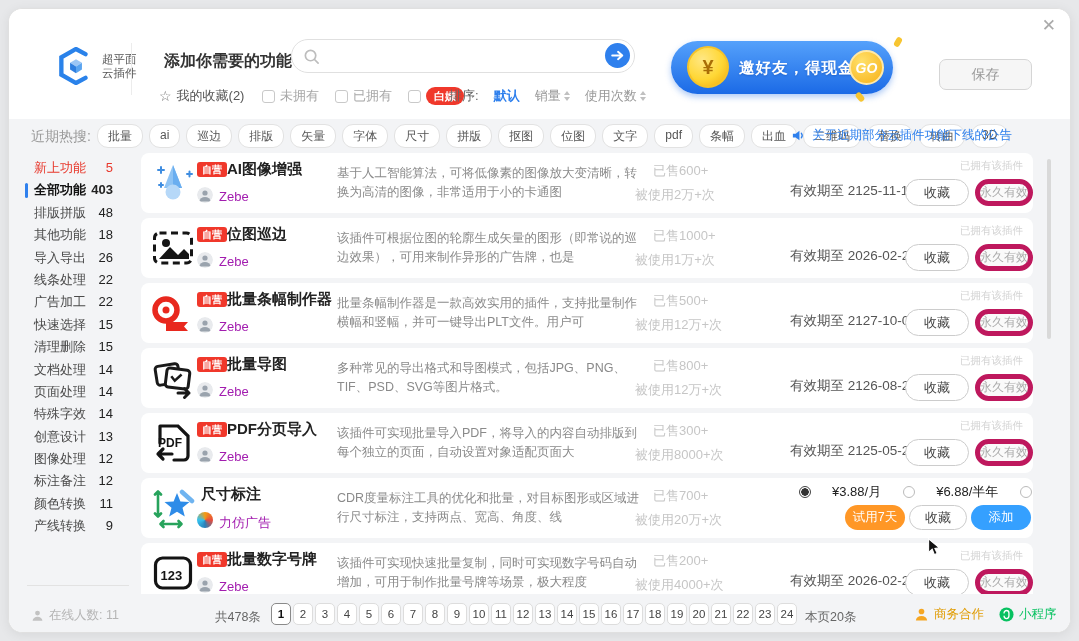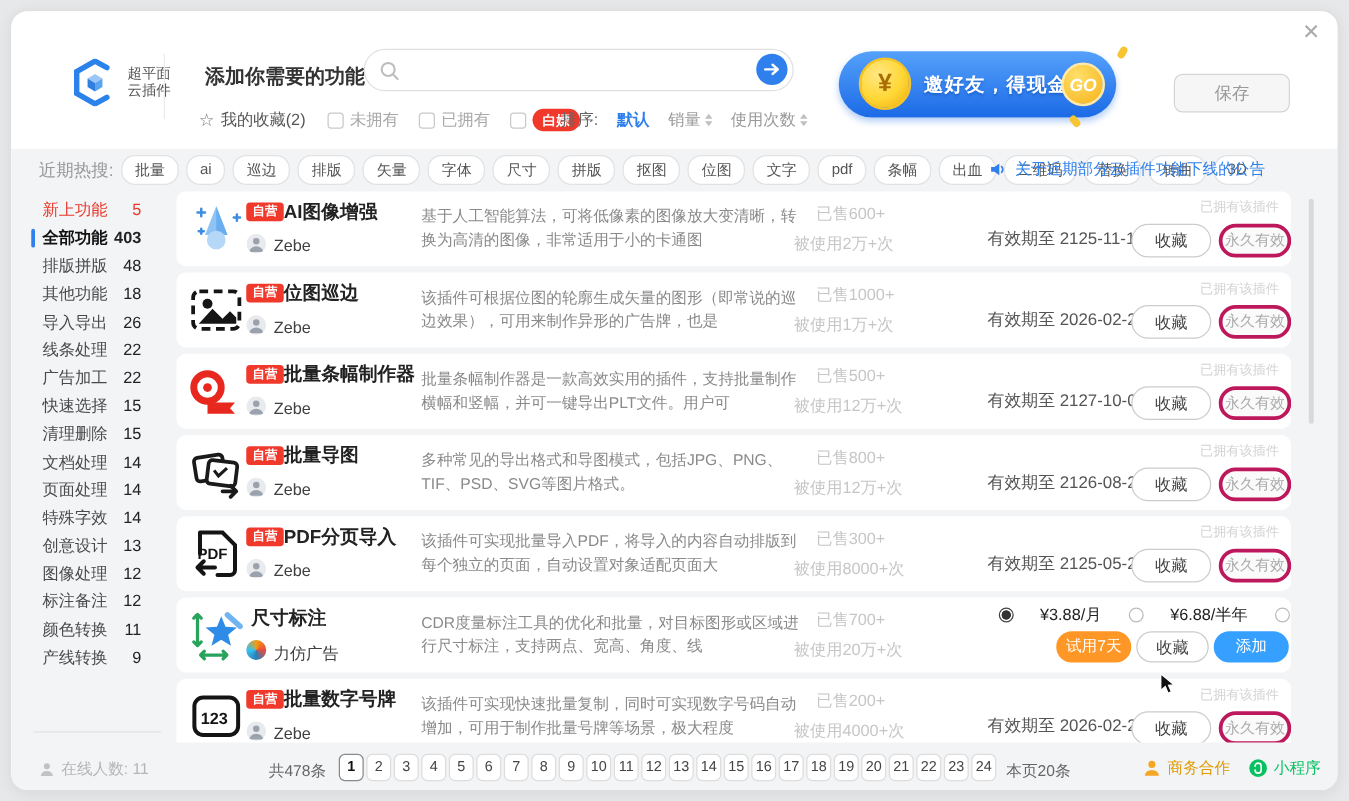--- a/index.html
+++ b/index.html
@@ -79,31 +79,31 @@
   .card{position:relative;width:892px;height:60px;background:#fff;border-radius:8px;margin-bottom:5px}
   .p-icon{position:absolute;left:10px;top:8px;width:44px;height:44px}
   .p-icon svg{width:100%;height:100%}
   .p-badge{position:absolute;left:56px;top:9px;background:var(--badge_red);color:#fff;font-size:10px;
     font-weight:700;padding:1.5px 5px;border-radius:3px;line-height:1.2}
   .p-title{position:absolute;left:86px;top:7px;font-size:15px;font-weight:700;color:#222;white-space:nowrap}
   .card.noBadge .p-title{left:60px}
   .p-avatar{position:absolute;left:56px;top:34px;width:16px;height:16px;border-radius:50%;overflow:hidden}
   .p-avatar svg{width:100%;height:100%}
   .p-avatar.color{background:conic-gradient(#f39c12,#e74c3c,#2980b9,#35c3f0,#f39c12)}
-  .p-author{position:absolute;left:78px;top:36px;font-size:13px;color:#404040}
+  .p-author{position:absolute;left:78px;top:36px;font-size:13px;color:#a21caf}
   .p-desc{position:absolute;left:196px;top:11px;width:308px;font-size:12.5px;line-height:19px;color:#8a8a8a;
     height:38px;overflow:hidden}
   .p-sold{position:absolute;left:512px;top:9px;font-size:13px;color:#c6c6c6}
   .p-used{position:absolute;left:494px;top:33px;font-size:13px;color:#c6c6c6}
   .p-owned-note{position:absolute;right:10px;top:6px;font-size:10.5px;color:#d3d3d3}
   .p-validity{position:absolute;left:649px;top:29px;font-size:13.5px;color:#555;white-space:nowrap}
   .p-fav{position:absolute;left:764px;top:26px;width:64px;height:27px;border-radius:14px;background:#fff;
     border:1px solid #ccc;color:#444;font-size:13px;cursor:pointer;font-family:inherit}
   .p-perm{position:absolute;left:834px;top:26px;width:58px;height:27px;border-radius:14px;background:#fafafa;
-    border:3px solid #be185d;color:#aaa;font-size:12px;cursor:pointer;padding:0;font-family:inherit}
+    border:5px solid #be185d;color:#aaa;font-size:12px;cursor:pointer;padding:0;font-family:inherit}
   .p-trial{position:absolute;left:704px;top:27px;width:60px;height:25px;border-radius:13px;border:none;
     background:var(--trial_orange);color:#fff;font-size:12.5px;cursor:pointer;font-family:inherit}
   .p-add{position:absolute;left:830px;top:27px;width:60px;height:25px;border-radius:13px;border:none;
     background:var(--add_blue);color:#fff;font-size:12.5px;cursor:pointer;font-family:Liberation Sans, sans-serif}
   .card .p-fav.withPrices{left:768px;top:27px;width:58px;height:25px}
   .p-prices{position:absolute;left:658px;top:5px;display:flex;gap:22px}
   .price{display:flex;align-items:center;gap:21px;font-size:13px;color:#222;cursor:pointer;white-space:nowrap}
   .radio{width:12px;height:12px;border:1.5px solid #bbb;border-radius:50%;background:#fff;display:inline-block}
   .radio.sel{border-color:#444;background:radial-gradient(circle,#333 0 3.5px,#fff 4px)}
   .scroll-thumb{position:absolute;left:1038px;top:40px;width:4px;height:180px;background:#d9d9d9;border-radius:2px}

